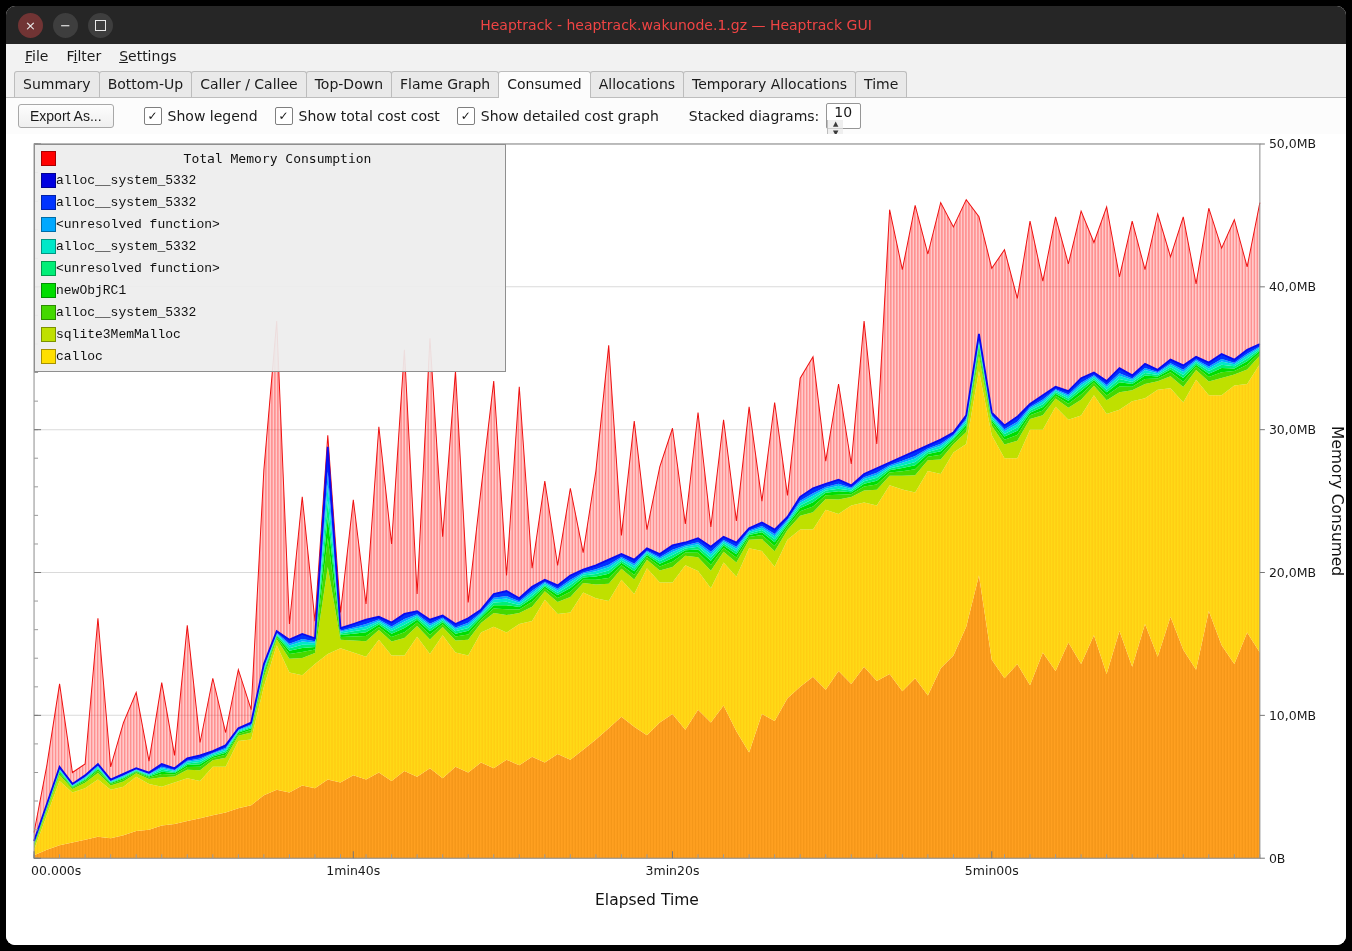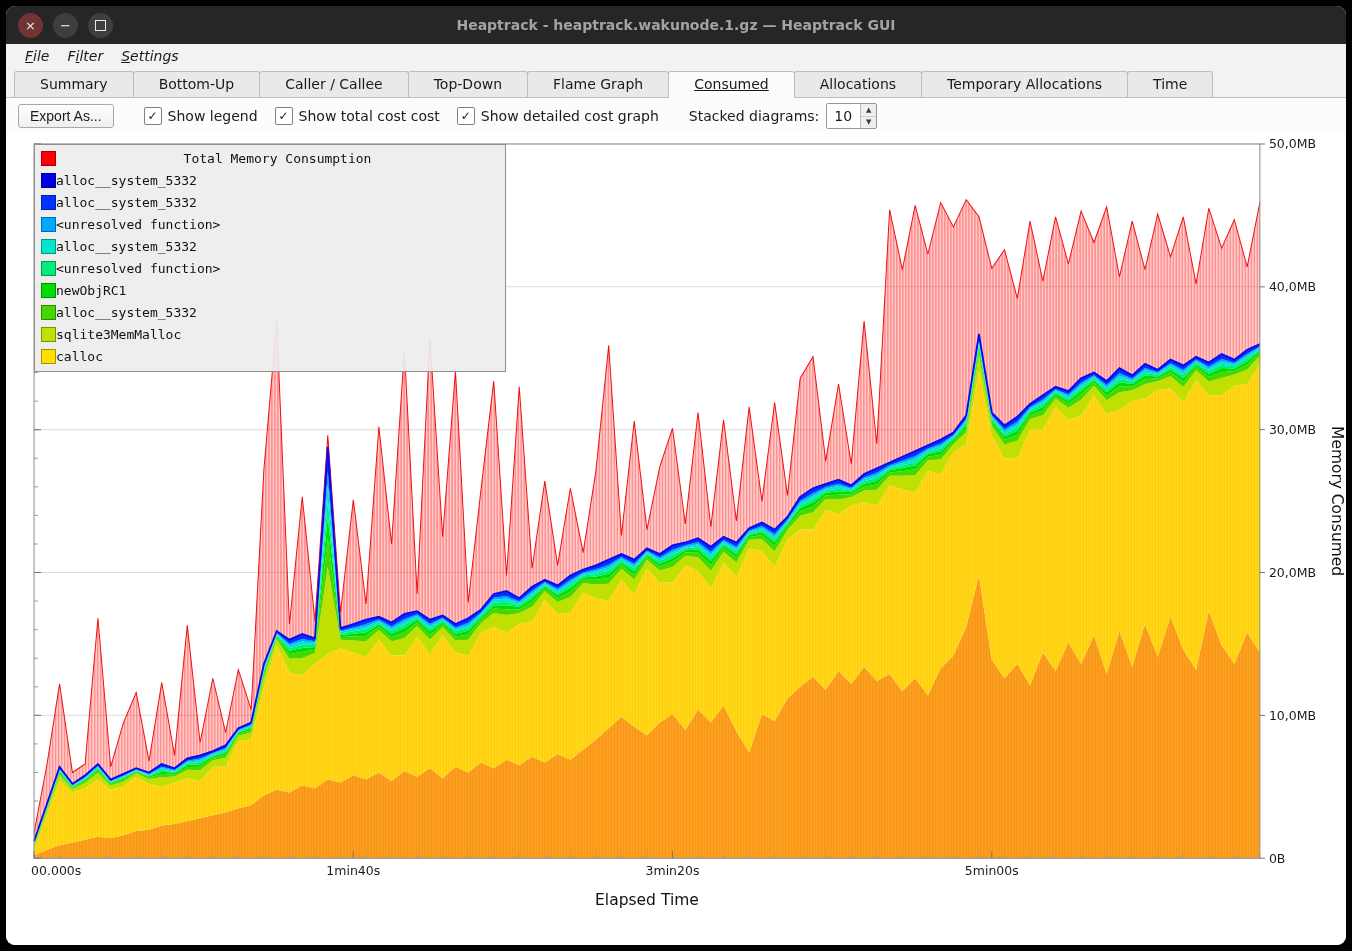--- a/index.html
+++ b/index.html
@@ -6,54 +6,54 @@
   body{width:1352px;height:951px;background:#000;overflow:hidden;font-family:"DejaVu Sans",sans-serif;}
   .window{position:absolute;left:6px;top:6px;width:1340px;height:939px;border-radius:9px;overflow:hidden;
           background:#fcfcfc;display:flex;flex-direction:column;}
   
   .titlebar{height:38px;background:#262626;display:flex;align-items:center;position:relative;flex:0 0 auto;}
   .win-buttons{display:flex;gap:10px;margin-left:12px;z-index:2;}
   .win-btn{width:25px;height:25px;border-radius:50%;background:#3e3e3e;color:#e8e8e8;display:flex;
            align-items:center;justify-content:center;font-size:13px;cursor:pointer;}
   .win-btn.close{background:#713434;}
   .max-glyph{width:9px;height:9px;border:1.5px solid #e8e8e8;display:block;}
-  .title-text{position:absolute;left:0;right:0;text-align:center;color:#a3a3a3;font-weight:bold;font-size:14px;pointer-events:none;}
-  
-  .menubar{height:24px;background:#f2f2f2;display:flex;align-items:center;padding-left:10px;flex:0 0 auto;font-style:italic;}
+  .title-text{position:absolute;left:0;right:0;text-align:center;color:#ef4444;font-weight:normal;font-size:14px;pointer-events:none;}
+  
+  .menubar{height:24px;background:#f2f2f2;display:flex;align-items:center;padding-left:10px;flex:0 0 auto;}
   .menu-item{padding:2px 9px;font-size:14px;color:#1a1a1a;border-radius:3px;cursor:default;}
   
   .tabbar{height:29px;display:flex;align-items:flex-end;padding-left:8px;background:#f2f2f2;
           border-bottom:1px solid #bdbdbd;flex:0 0 auto;}
-  .tab{font-size:14px;padding:4px 25px 5px;background:#e9e9e9;border:1px solid #bdbdbd;border-bottom:none;
+  .tab{font-size:14px;padding:4px 8px 5px;background:#e9e9e9;border:1px solid #bdbdbd;border-bottom:none;
        margin-right:-1px;border-radius:3px 3px 0 0;color:#1a1a1a;white-space:nowrap;cursor:default;}
-  .tab.active{background:#fcfcfc;position:relative;margin-bottom:-1px;padding-bottom:6px;text-decoration:underline;}
+  .tab.active{background:#fcfcfc;position:relative;margin-bottom:-1px;padding-bottom:6px;}
   
   .toolbar{height:36px;display:flex;align-items:center;gap:30px;padding:0 12px;background:#fcfcfc;flex:0 0 auto;}
   .btn{border:1px solid #a8a8a8;border-radius:3px;background:linear-gradient(#fdfdfd,#efefef);
        padding:3px 11px;font-size:14px;color:#1a1a1a;cursor:pointer;}
   .checkbox-group{display:flex;align-items:center;gap:6px;font-size:14px;color:#1a1a1a;}
   .checkbox{width:16px;height:16px;background:#fff;border:1px solid #7f7f7f;border-radius:2px;display:flex;
             align-items:center;justify-content:center;font-size:12px;font-weight:bold;color:#141414;cursor:pointer;}
   .spin-group{display:flex;align-items:center;gap:7px;font-size:14px;color:#1a1a1a;}
-  .spin{display:flex;border:1px solid #969696;border-radius:2px;background:#fff;height:24px;align-items:stretch;}
+  .spin{display:flex;border:1px solid #969696;border-radius:2px;background:#fff;height:24px;align-items:stretch;flex-direction:column;}
   .spin-value{width:26px;display:flex;align-items:center;padding-left:7px;font-size:14px;}
   .spin-buttons{display:flex;flex-direction:column;border-left:1px solid #bdbdbd;}
   .spin-btn{flex:1;width:15px;display:flex;align-items:center;justify-content:center;font-size:7px;
             background:#efefef;color:#3a3a3a;cursor:pointer;}
   .spin-btn:first-child{border-bottom:1px solid #cfcfcf;}
   
   .chart-area{flex:1;position:relative;background:#fff;}
   #chart-svg-wrap{position:absolute;inset:0;}
   svg text{font-family:"DejaVu Sans",sans-serif;}
   .legend{position:absolute;left:28px;top:10px;width:470px;background:rgba(237,237,237,0.93);
           border:1px solid #8f8f8f;font-family:"DejaVu Sans Mono",monospace;font-size:13px;padding:2px 0 4px;}
   .legend-row{display:flex;align-items:center;height:22px;padding:0 6px;}
   .legend-swatch{width:15px;height:15px;border:1px solid rgba(0,0,0,0.35);flex:0 0 auto;box-sizing:border-box;}
   .legend-title{flex:1;text-align:center;color:#111;}
-  .legend-label{color:#111;white-space:nowrap;}
+  .legend-label{color:#111;white-space:nowrap;font-family:Liberation Mono, monospace;}
 </style>
 </head>
 <body>
 
 <div class="window">
 
   <div class="titlebar">
     <div class="win-buttons">
       <div class="win-btn close">×</div>
       <div class="win-btn">−</div>

